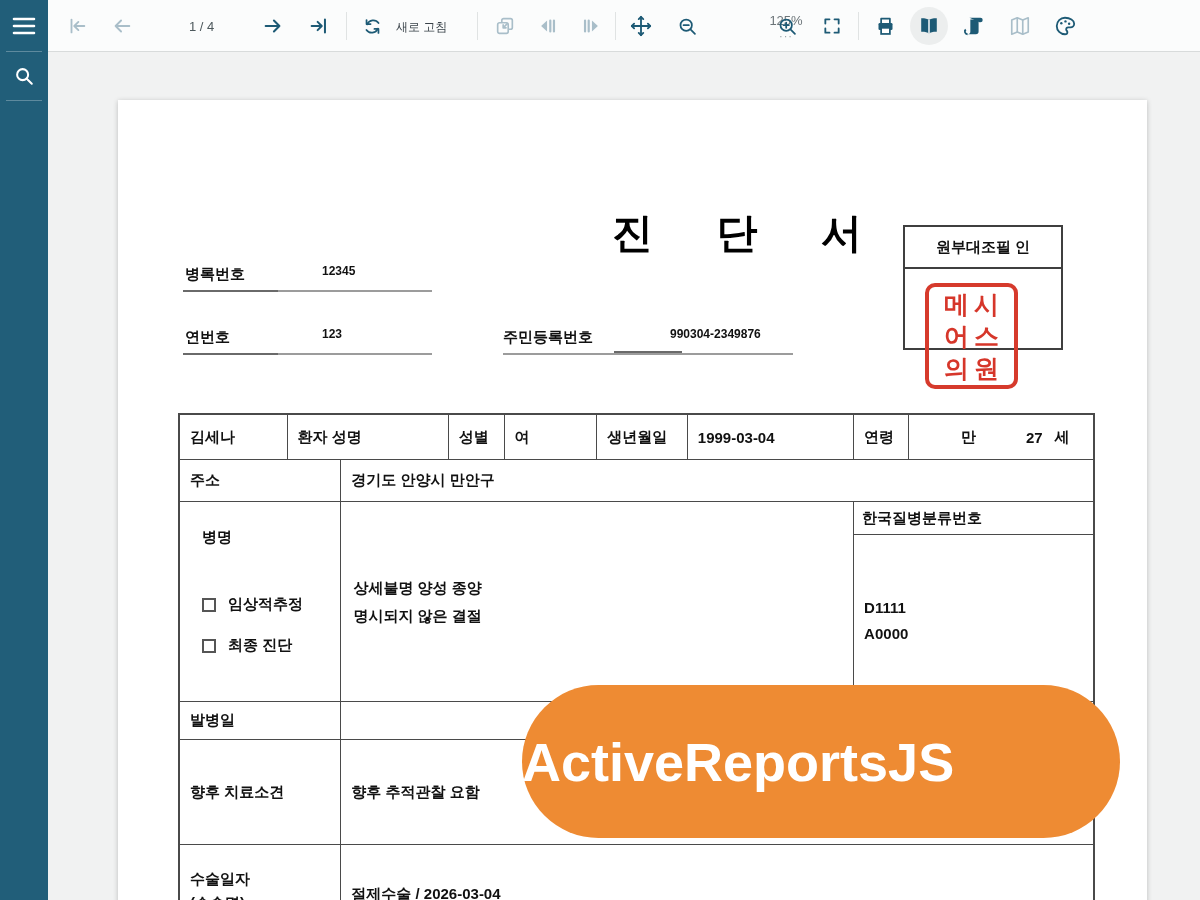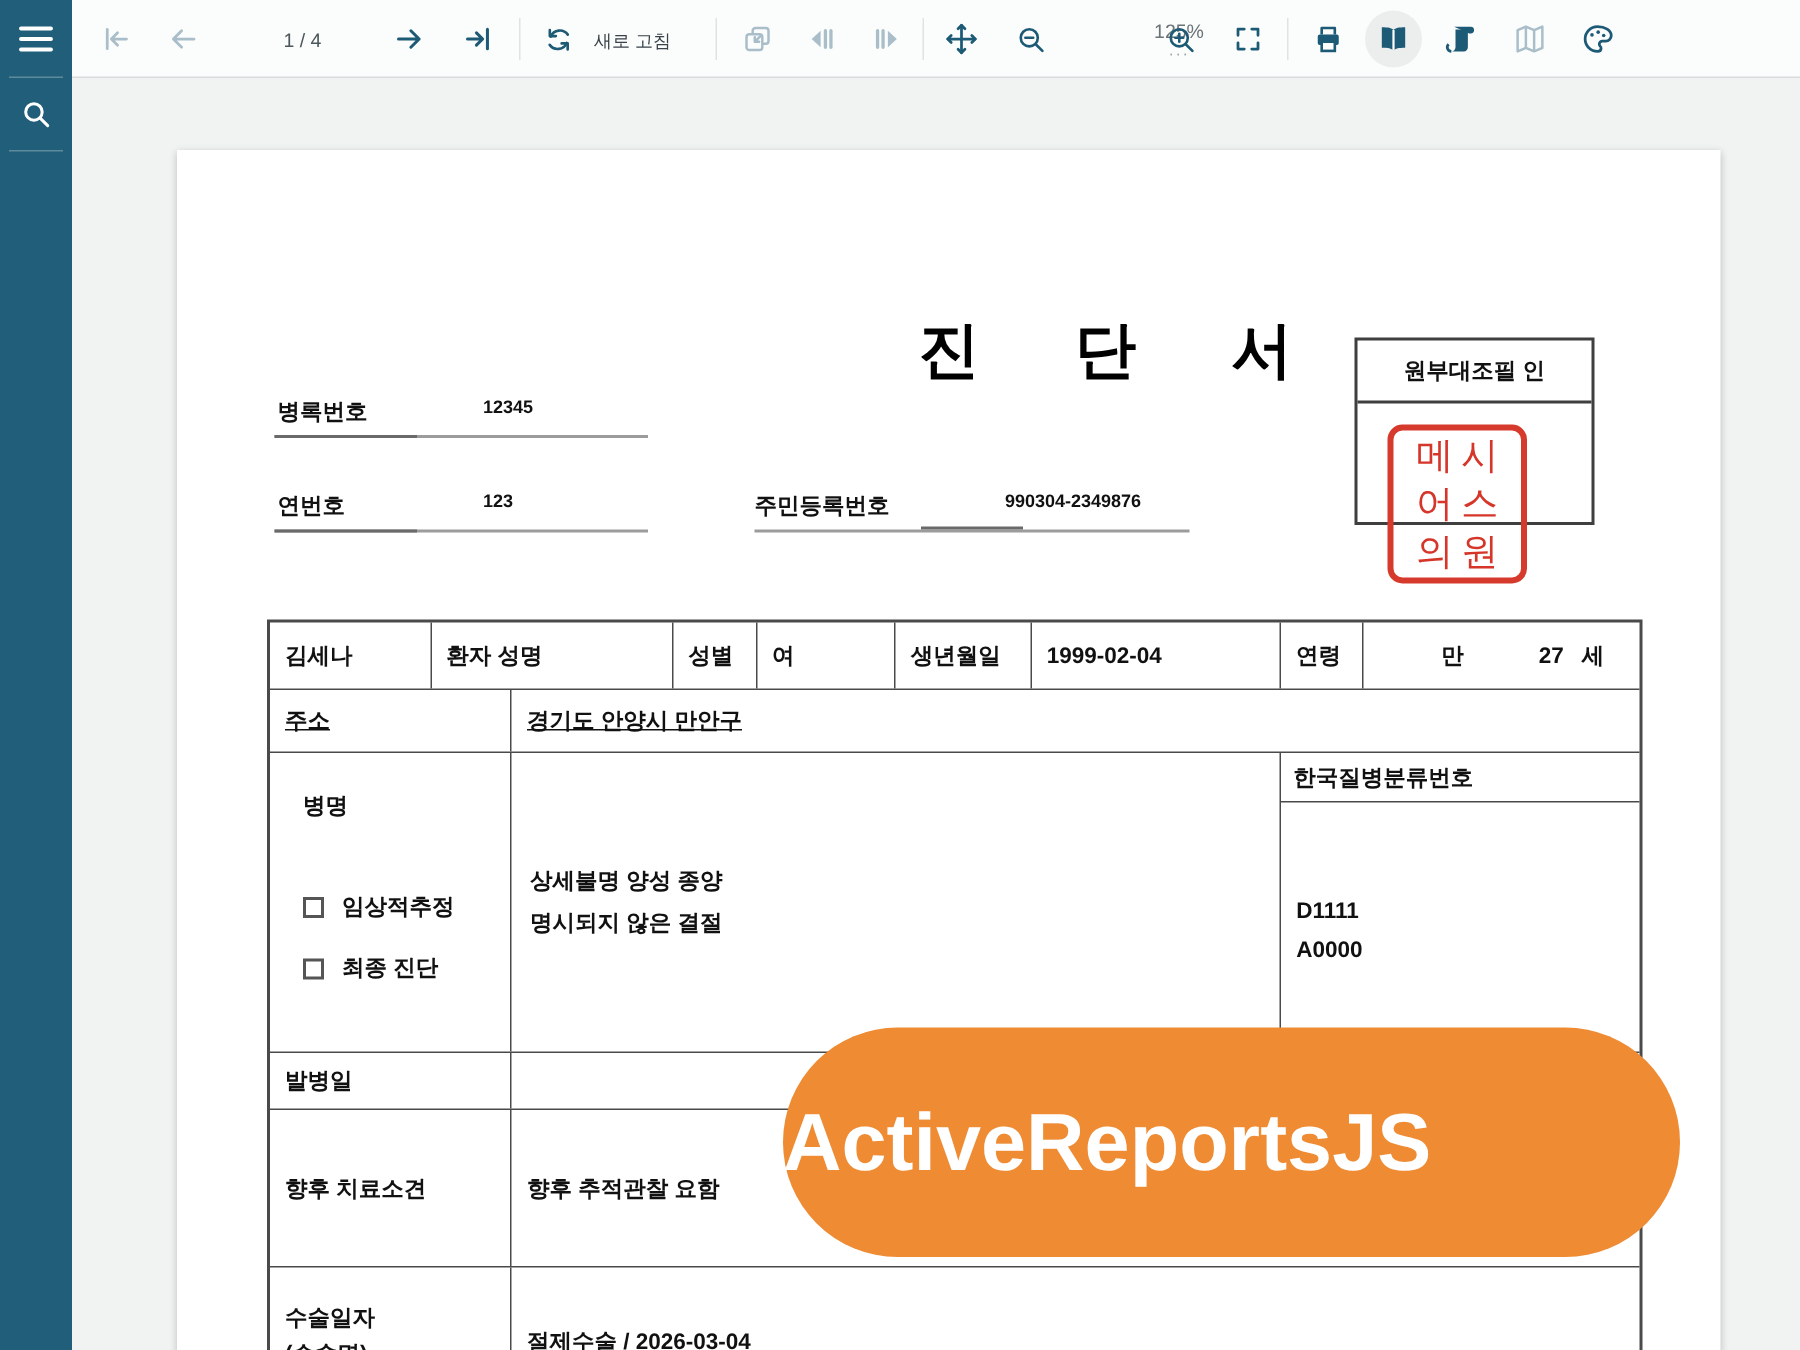--- a/index.html
+++ b/index.html
@@ -35,31 +35,31 @@
   .fld-value { position:absolute; font-size:12px; font-weight:bold; white-space:nowrap;margin-left:44px; }
   .uline  { position:absolute; height:2px; background:#9c9c9c; }
   .uline-dark { position:absolute; height:2px; background:#6a6a6a; }
 
   
   .stampbox { position:absolute; left:785px; top:125px; width:160px; height:125px; border:2px solid #3f3f3f; }
   .stampbox-hdr { height:42px; border-bottom:2px solid #3f3f3f; display:flex; align-items:center;
                   justify-content:center; font-size:15px; font-weight:bold; }
   .stamp { position:absolute; left:807px; top:183px; width:93px; height:106px; border:4px solid #d63a2c;
            border-radius:10px; display:flex; flex-direction:column; align-items:center; justify-content:center;
-           color:#d6362a; font-weight:400; font-size:25px; line-height:32px; letter-spacing:5px;
+           color:#d6362a; font-weight:700; font-size:25px; line-height:32px; letter-spacing:5px;
            text-indent:5px; z-index:6; }
 
   
   .dtable { position:absolute; left:60px; top:313px; width:917px; border:2px solid #4a4a4a; background:#fff; }
   .trow { display:flex; border-bottom:1px solid #4a4a4a; }
   .trow:last-child { border-bottom:none; }
   .tcell { border-right:1px solid #4a4a4a; display:flex; align-items:center; padding-left:10px;
            font-size:15px; font-weight:bold; overflow:hidden; }
   .tcell:last-child { border-right:none; }
-  .r1 { height:45px; } .r2 { height:42px;text-decoration:underline; } .r3 { height:200px; } .r4 { height:38px; }
+  .r1 { height:45px; } .r2 { height:42px; } .r3 { height:200px; } .r4 { height:38px; }
   .r5 { height:105px; } .r6 { height:115px; }
   .agecell { display:flex; align-items:center; padding:0; }
   .agecell span { font-size:15px; font-weight:bold; }
   .col-disease { width:162px; border-right:1px solid #4a4a4a; padding:26px 8px 0 22px;
                  display:flex; flex-direction:column; font-size:15px; font-weight:bold; }
   .chkrow { display:flex; align-items:center; gap:12px; font-size:15px; font-weight:bold; margin-top:22px; }
   .chk { width:14px; height:14px; border:2px solid #555; display:inline-block; flex:0 0 auto; }
   .col-mid { width:515px; border-right:1px solid #4a4a4a; display:flex; flex-direction:column;
              justify-content:center; padding-left:12px; font-size:15px; font-weight:bold; line-height:28px; }
   .col-kcd { width:240px; display:flex; flex-direction:column; }
@@ -257,21 +257,21 @@
     </div>
 
     <div class="dtable">
 
       <div class="trow r1">
         <div class="tcell" style="width:108px">김세나</div>
         <div class="tcell" style="width:162px">환자 성명</div>
         <div class="tcell" style="width:56px">성별</div>
         <div class="tcell" style="width:93px">여</div>
         <div class="tcell" style="width:91px">생년월일</div>
-        <div class="tcell" style="width:167px">1999-02-04</div>
+        <div class="tcell" style="width:167px">1999-03-04</div>
         <div class="tcell" style="width:55px">연령</div>
         <div class="tcell agecell" style="width:185px">
           <span style="margin-left:52px">만</span>
           <span style="margin-left:50px">27</span>
           <span style="margin-left:12px">세</span>
         </div>
       </div>
 
       <div class="trow r2">
         <div class="tcell" style="width:162px">주소</div>

